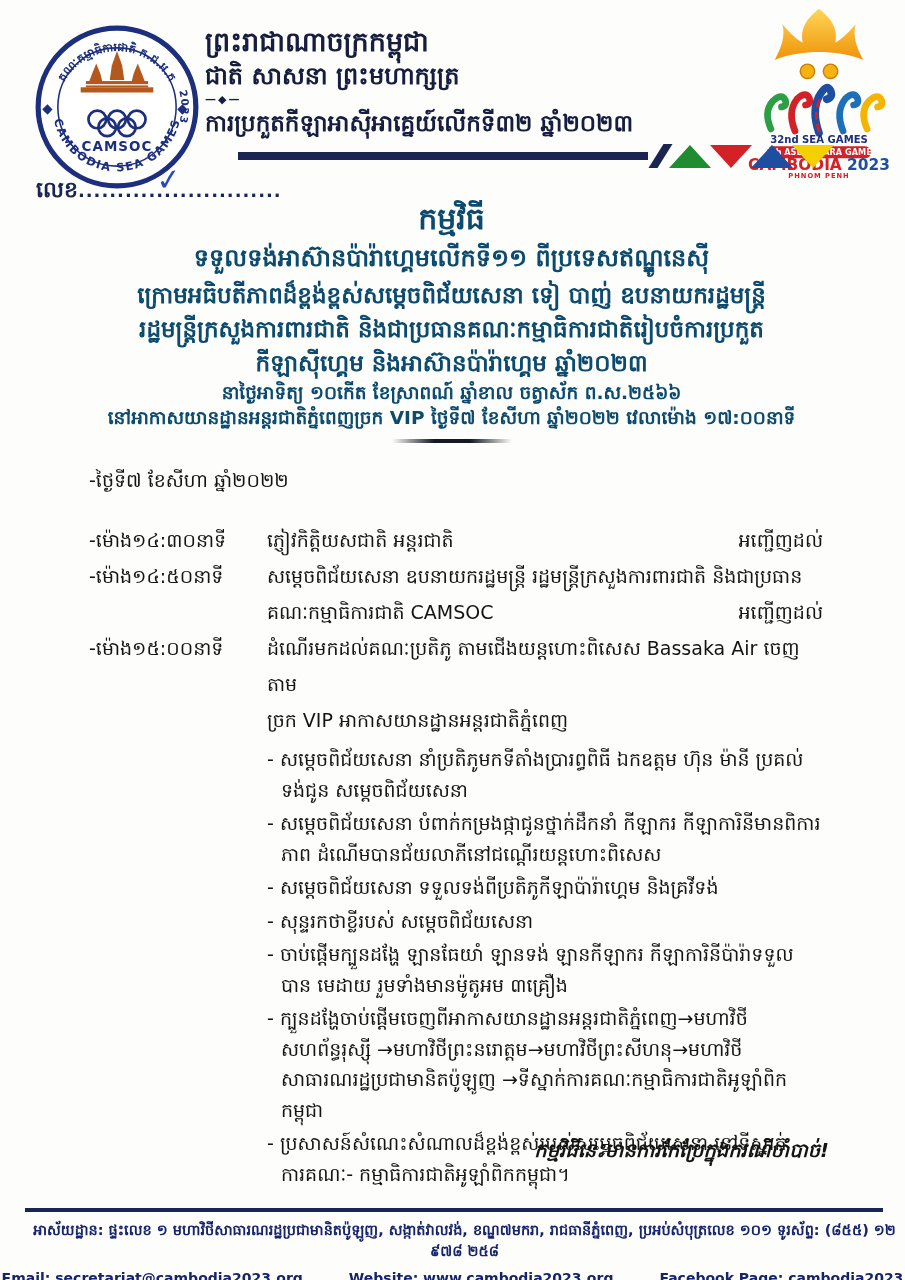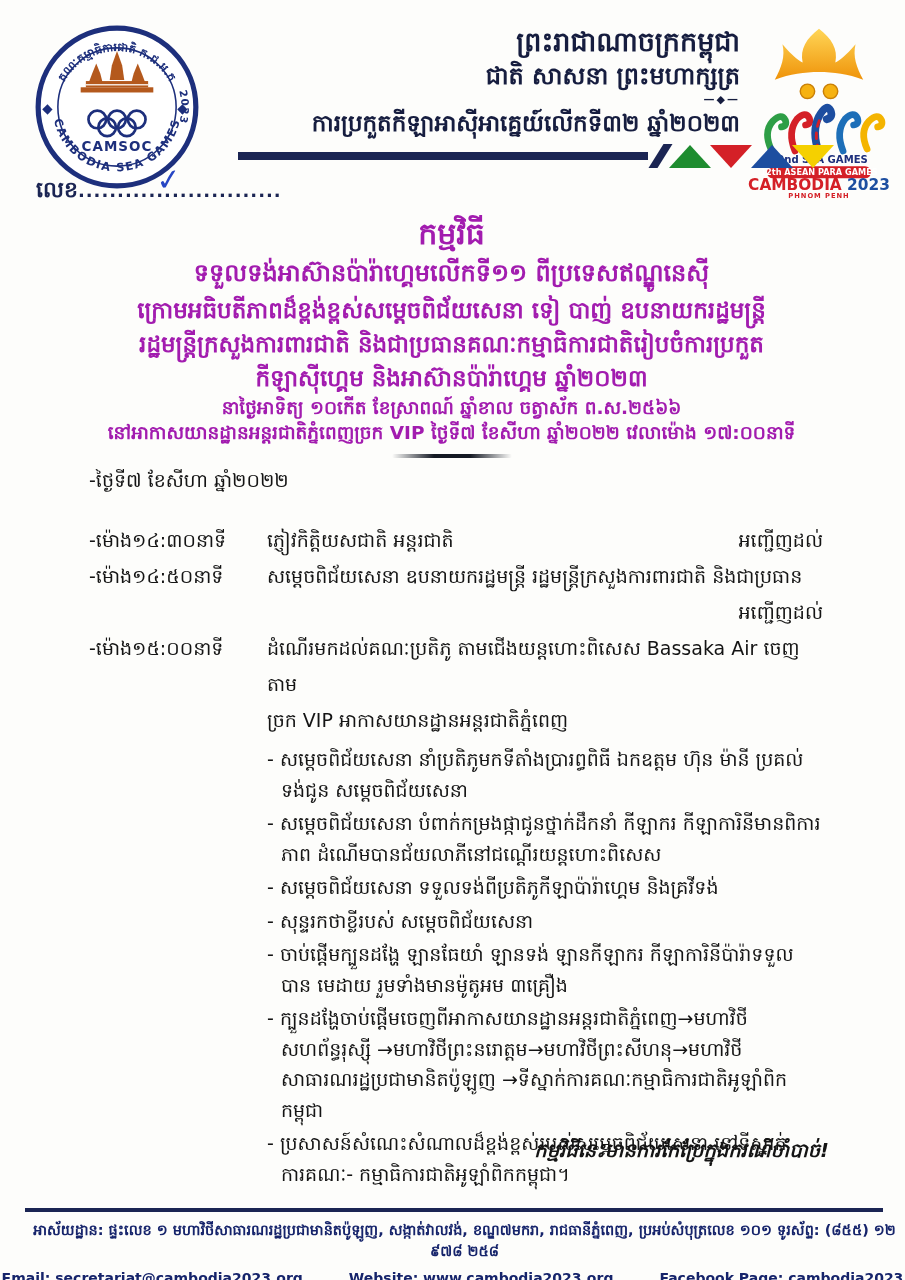--- a/index.html
+++ b/index.html
@@ -5,43 +5,43 @@
   * { margin:0; padding:0; box-sizing:border-box; }
   html,body { background:#e8e8e8; }
   .page {
     position:relative; width:905px; height:1280px; margin:0 auto;
     background:#fdfdfb; overflow:hidden;
     font-family:"DejaVu Sans","Liberation Sans",sans-serif;
     color:#111;
   }
   
   .logo-camsoc { position:absolute; left:34px; top:24px; width:166px; height:166px; }
-  .logo-cambodia { position:absolute; left:742px; top:24px; width:154px; height:172px;text-align:right; }
+  .logo-cambodia { position:absolute; left:742px; top:4px; width:154px; height:172px;text-align:right; }
   .header-center {
-    position:absolute; left:220px; top:24px; width:520px;
-    text-align:right; color:#161d3f; font-weight:bold;
+    position:absolute; left:205px; top:24px; width:520px;
+    text-align:left; color:#161d3f; font-weight:bold;
   }
   .hc-line1 { font-size:27px; line-height:36px; }
   .hc-line2 { font-size:24px; line-height:33px; }
   .hc-ornament { font-size:11px; line-height:14px; color:#161d3f; letter-spacing:2px; }
   .hc-line3 { font-size:26px; line-height:35px; }
   .hc-line4 { font-size:23px; line-height:33px; }
   .header-rule { position:absolute; left:238px; top:144px; display:flex; align-items:center; }
   .rule-bar { width:410px; height:8px; background:#1b2553; }
   .rule-slash { width:9px; height:24px; background:#1b2553; transform:skewX(-32deg); margin:0 5px 0 8px; }
   .tri { width:0; height:0; margin-left:-1px; }
   .tri-up-green   { border-left:21px solid transparent; border-right:21px solid transparent; border-bottom:23px solid #1e8c2f; }
   .tri-down-red   { border-left:21px solid transparent; border-right:21px solid transparent; border-top:23px solid #d42027; }
   .tri-up-blue    { border-left:21px solid transparent; border-right:21px solid transparent; border-bottom:23px solid #1d4ea0; }
   .tri-down-yellow{ border-left:21px solid transparent; border-right:21px solid transparent; border-top:23px solid #f5d000; }
   .ref-line { position:absolute; left:36px; top:176px; font-size:22px; font-weight:bold; color:#1b2553; }
   .ref-dots { font-size:18px; letter-spacing:1px; color:#1b2553; }
   .ref-check { position:absolute; left:120px; top:-14px; color:#2746c4; font-size:30px; font-weight:bold; transform:rotate(-6deg); }
   
-  .title-block { position:absolute; left:0; top:213px; width:903px; text-align:center; color:#a21caf; font-weight:bold; }
+  .title-block { position:absolute; left:0; top:198px; width:903px; text-align:center; color:#0c4a6e; font-weight:bold; }
   .t-title { font-size:30px; line-height:41px; }
   .t-l0 { font-size:24px; line-height:39px; }
   .t-l  { font-size:23px; line-height:34px; }
   .t-d  { font-size:18.5px; line-height:25px; }
   .t-divider { width:120px; height:4px; margin:9px auto 0;
     background:linear-gradient(90deg, rgba(20,25,35,0) 0%, #141923 35%, #141923 65%, rgba(20,25,35,0) 100%);
     border-radius:2px; }
   
   .body-block { position:absolute; left:89px; top:468px; width:734px; font-size:19px; color:#141414; }
   .date-heading { margin-bottom:26px; }
@@ -180,20 +180,21 @@
       </div>
     </div>
 
     <div class="sched-row">
       <div class="sched-time">-ម៉ោង១៤:៥០នាទី</div>
       <div class="sched-content">
         <div class="sched-line">
             <span>សម្តេចពិជ័យសេនា ឧបនាយករដ្ឋមន្ត្រី រដ្ឋមន្ត្រីក្រសួងការពារជាតិ និងជាប្រធាន</span>
           </div>
         <div class="sched-line">
+          <span>គណៈកម្មាធិការជាតិ CAMSOC</span>
           <span class="sched-right">អញ្ជើញដល់</span>
         </div>
       </div>
     </div>
 
     <div class="sched-row">
       <div class="sched-time">-ម៉ោង១៥:០០នាទី</div>
       <div class="sched-content">
         <div class="sched-line">
             <span>ដំណើរមកដល់គណៈប្រតិភូ តាមជើងយន្តហោះពិសេស  Bassaka Air  ចេញតាម</span>

